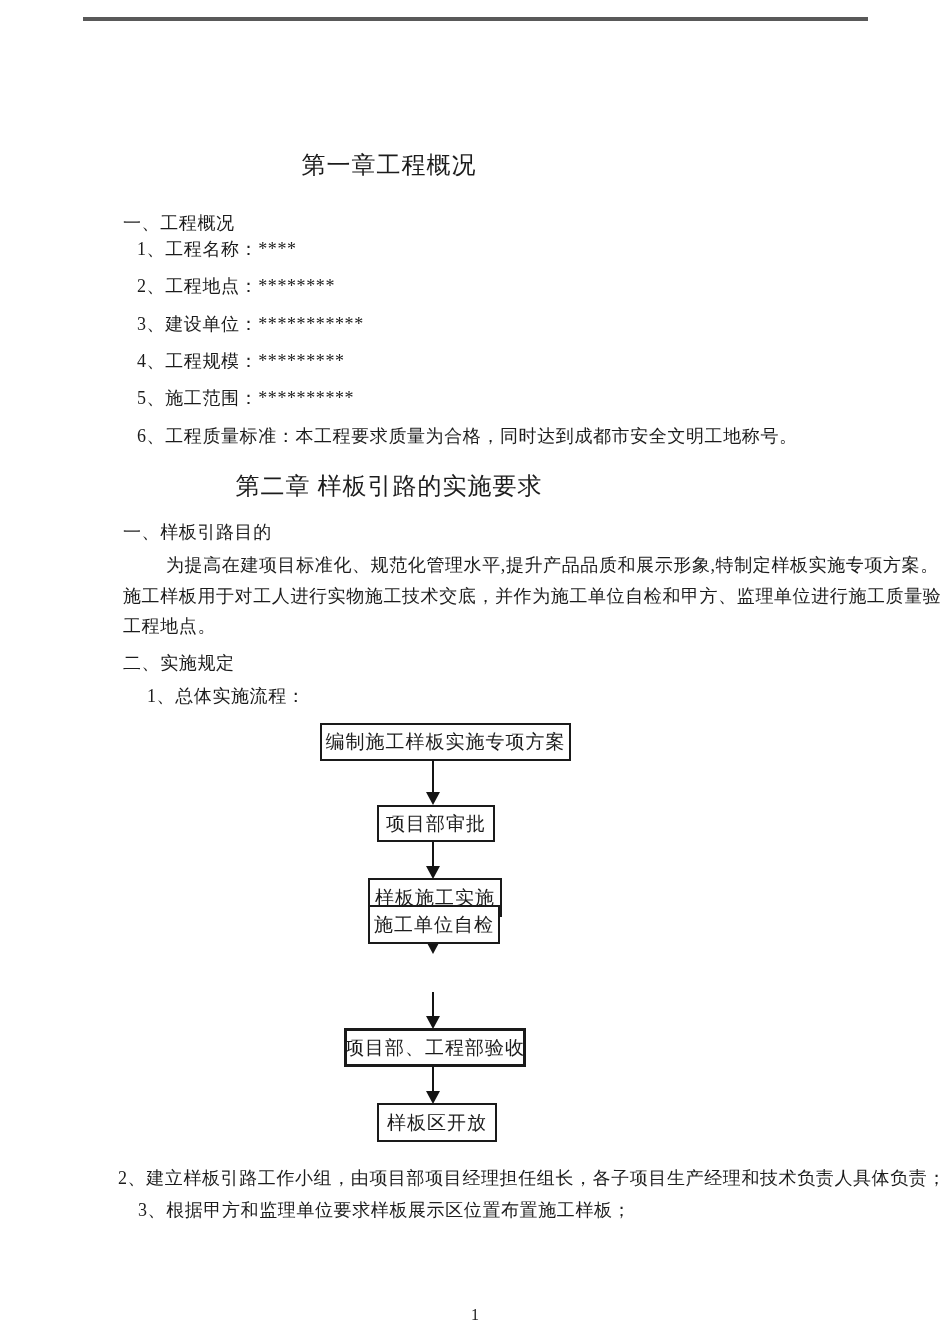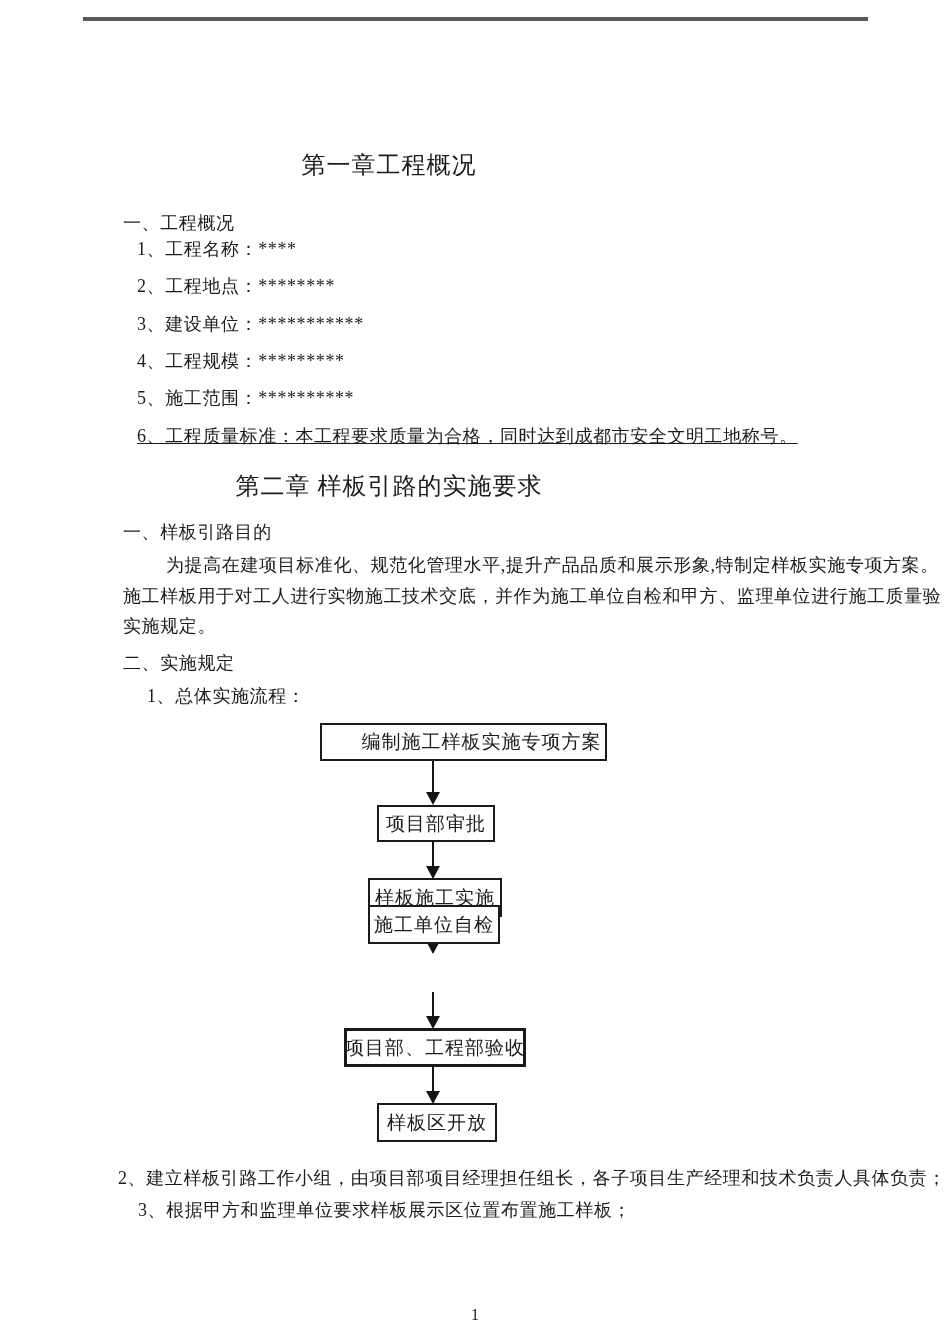--- a/index.html
+++ b/index.html
@@ -41,35 +41,35 @@
 
 <div class="ch-title" style="top:149px;">第一章工程概况</div>
 
 <div class="line" style="left:123px;top:199px;margin-top:12px;">一、工程概况</div>
 
 <div class="line" style="left:137px;top:237px;">1、工程名称：****</div>
 <div class="line" style="left:137px;top:274px;">2、工程地点：********</div>
 <div class="line" style="left:137px;top:312px;">3、建设单位：***********</div>
 <div class="line" style="left:137px;top:349px;">4、工程规模：*********</div>
 <div class="line" style="left:137px;top:386px;">5、施工范围：**********</div>
-<div class="line" style="left:137px;top:424px;text-decoration:underline;">6、工程质量标准：本工程要求质量为合格，同时达到成都市安全文明工地称号。</div>
+<div class="line" style="left:137px;top:424px;">6、工程质量标准：本工程要求质量为合格，同时达到成都市安全文明工地称号。</div>
 
 <div class="ch-title" style="top:470px;">第二章 样板引路的实施要求</div>
 
 <div class="line" style="left:123px;top:520px;">一、样板引路目的</div>
 
 <div class="line" style="left:166px;top:553px;">为提高在建项目标准化、规范化管理水平,提升产品品质和展示形象,特制定样板实施专项方案。</div>
 <div class="line" style="left:123px;top:584px;">施工样板用于对工人进行实物施工技术交底，并作为施工单位自检和甲方、监理单位进行施工质量验</div>
-<div class="line" style="left:123px;top:614px;">实施规定。</div>
+<div class="line" style="left:123px;top:614px;">工程地点。</div>
 
 <div class="line" style="left:123px;top:651px;">二、实施规定</div>
 
 <div class="line" style="left:147px;top:684px;text-align:right;">1、总体实施流程：</div>
 
-<div class="flow-box" style="left:320px;top:723px;width:247px;height:34px;padding-left:36px;">编制施工样板实施专项方案</div>
+<div class="flow-box" style="left:320px;top:723px;width:247px;height:34px;">编制施工样板实施专项方案</div>
 
 <div class="arrow" style="left:426px;top:760px;">
   <div class="stem" style="height:32px;"></div>
   <div class="head" style="top:32px;"></div>
 </div>
 
 <div class="flow-box" style="left:377px;top:805px;width:114px;height:33px;">项目部审批</div>
 
 <div class="arrow" style="left:426px;top:842px;">
   <div class="stem" style="height:24px;"></div>

